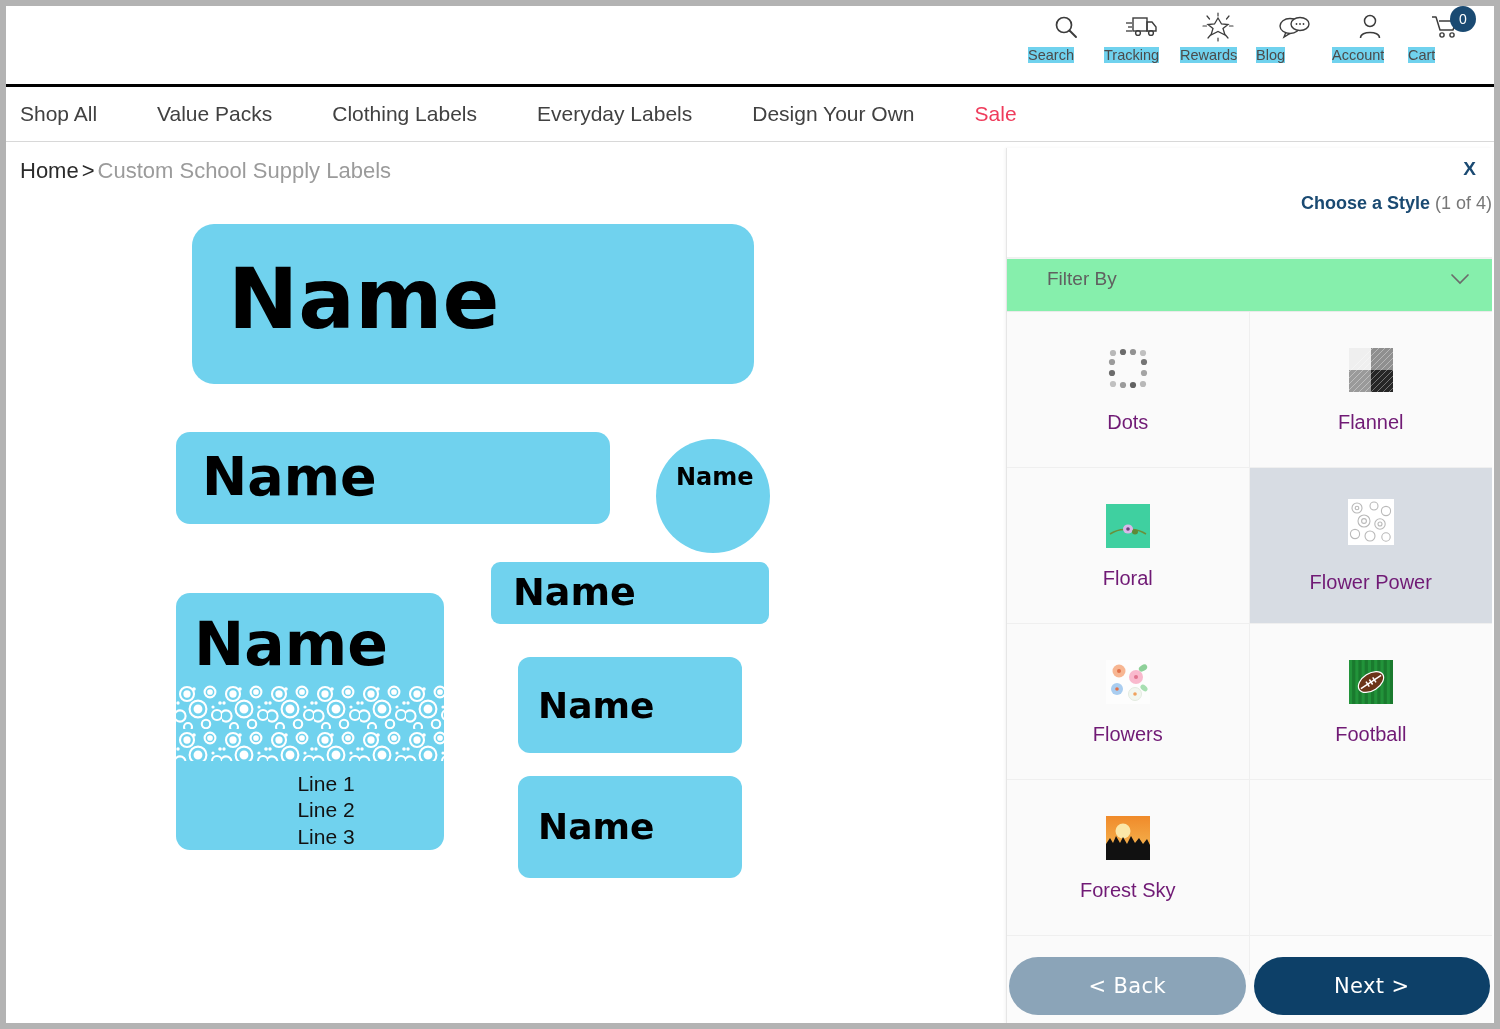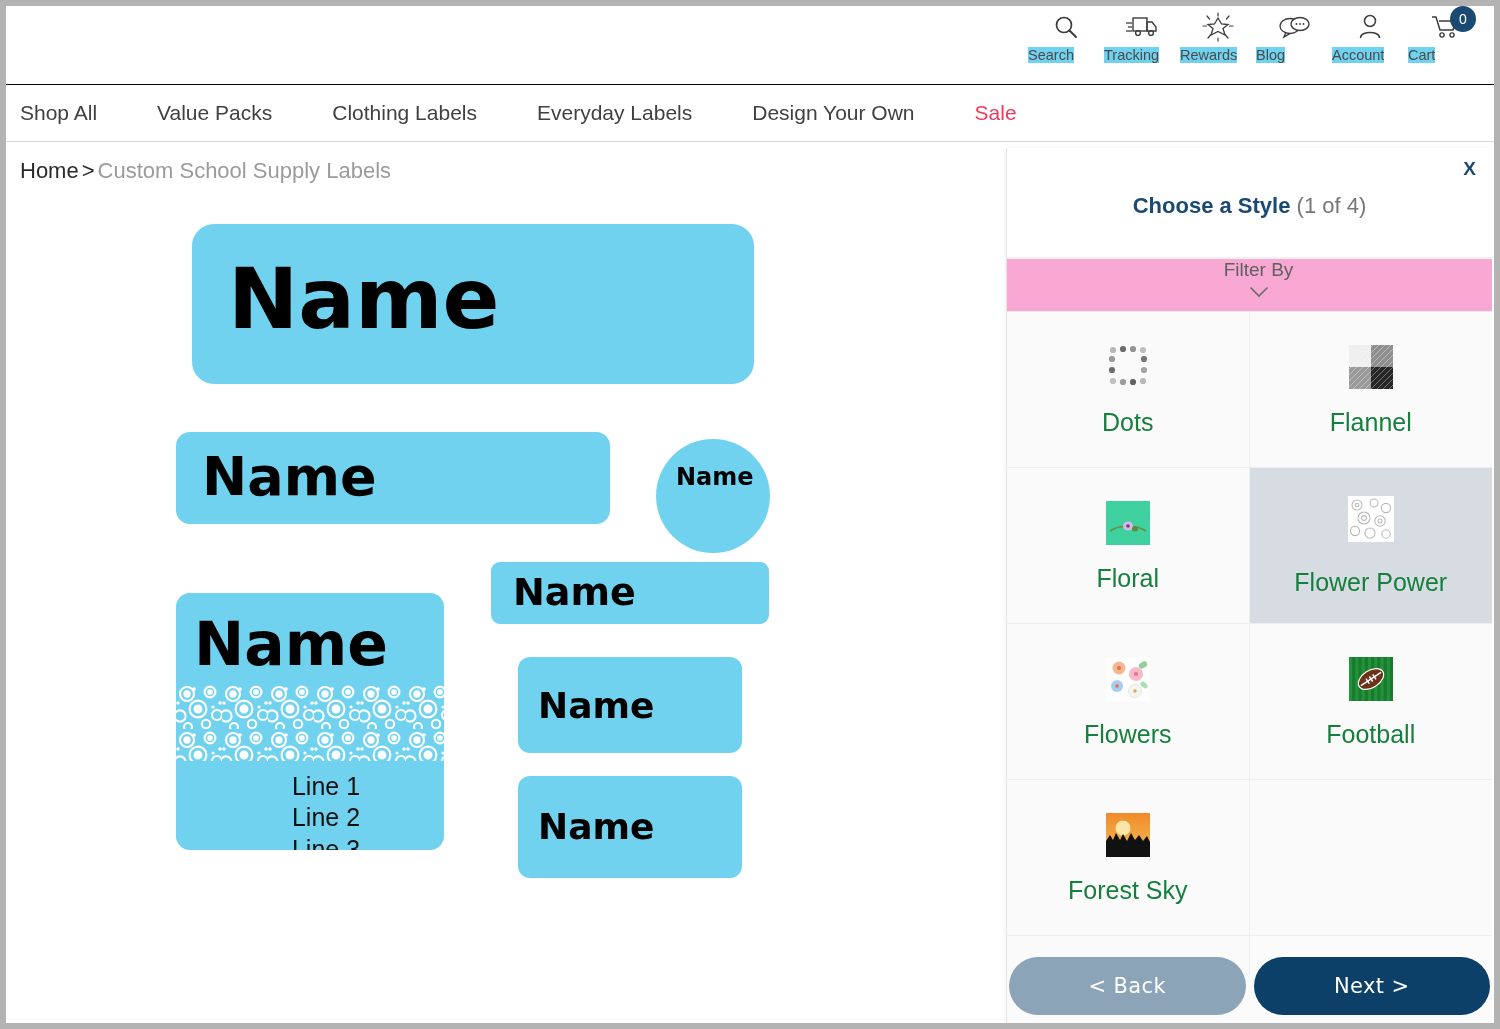--- a/index.html
+++ b/index.html
@@ -51,21 +51,21 @@
   .cart-badge {
     position: absolute; top: -4px; right: 8px;
     width: 26px; height: 26px; border-radius: 50%;
     background: #1a4a72; color: #fff;
     font-size: 14px; line-height: 26px; text-align: center;
   }
 
   
   .navbar {
     height: 58px;
-    border-top: 1px solid #000000;
+    border-top: 3px solid #000000;
     border-bottom: 1px solid #d8d8d8;
     display: flex; align-items: center;
     padding-left: 14px;
     background: #fff;
   }
   .nav-item {
     font-size: 21px;
     color: #414141;
     margin-right: 60px;
     cursor: pointer;
@@ -116,30 +116,29 @@
   .panel-head {
     height: 110px; background: #ffffff; position: relative;
     border-bottom: 1px solid #f0f0f0;
   }
   .panel-close {
     position: absolute; right: 16px; top: 10px;
     font-size: 19px; font-weight: 700; color: #1a4a72; cursor: pointer;
   }
   .panel-title {
     position: absolute; top: 45px; left: 0; width: 100%;
-    text-align: center; font-size: 22px; color: #777;
+    text-align: right; font-size: 18px; color: #777;
   }
   .panel-title b { color: #1a4a72; font-weight: 700; }
 
   .filter-row {
-    height: 54px; background: #f9a8d4; display: flex; align-items: center;
+    height: 54px; background: #86efac; display: flex; align-items: center;
     justify-content: space-between; padding: 0 22px 12px 40px;
     border-top: 1px solid #f2f2f2; border-bottom: 1px solid #eaeaea;
     cursor: pointer;
-    flex-direction: column;
   }
   .filter-row span { font-size: 19px; color: #606060; }
 
   .style-grid {
     display: grid;
     grid-template-columns: 1fr 1fr;
     background: #fbfbfb;
     height: 663px;
     overflow: hidden;
   }
@@ -152,21 +151,21 @@
     cursor: pointer;
     background: #fafafa;
   }
   .style-cell:nth-child(even) { border-right: none; }
   .style-cell.selected { background: #d7dce3; gap: 8px; }
   .style-cell .thumb {
     width: 50px; height: 50px; margin-bottom: 16px;
     display:flex; align-items:center; justify-content:center;
   }
   .style-cell .nm {
-    font-size: 25px; color: #15803d;
+    font-size: 20px; color: #701a75;
   }
 
   
   .panel-footer {
     position: absolute; bottom: 8px; left: 0; width: 100%;
     display: flex; gap: 8px; padding: 0 2px;
   }
   .btn {
     flex: 1; height: 58px; border-radius: 29px;
     border: none; color: #fff; font-size: 21px; cursor: pointer;
@@ -351,21 +350,21 @@
           <rect width="120" height="62" fill="url(#fp)" mask="url(#mR)"></rect>
         </svg>
       <span class="nm" style="left:22px; top:8px; font-size:38px;">Name</span>
     </div>
 
     <div class="lbl" style="left:170px; top:397px; width:268px; height:257px; border-radius:14px;">
       <span class="nm" style="left:18px; top:16px; font-size:60px;">Name</span>
       <svg class="flowers" style="left:0; top:90px; width:268px; height:78px;" viewBox="0 0 268 78">
           <rect width="268" height="78" fill="url(#fp)"></rect>
         </svg>
-      <div class="lines" style="left:0; top:178px; font-size:25px;padding-left:32px;">
+      <div class="lines" style="left:0; top:178px; font-size:21px;padding-left:32px;">
         <div>Line 1</div>
         <div>Line 2</div>
         <div>Line 3</div>
       </div>
     </div>
 
     <div class="lbl" style="left:512px; top:461px; width:224px; height:96px; border-radius:12px;">
       <svg class="flowers" style="right:0; top:0; width:100px; height:96px;" viewBox="0 0 100 96">
           <rect width="100" height="96" fill="url(#fp)" mask="url(#mR)"></rect>
         </svg>

